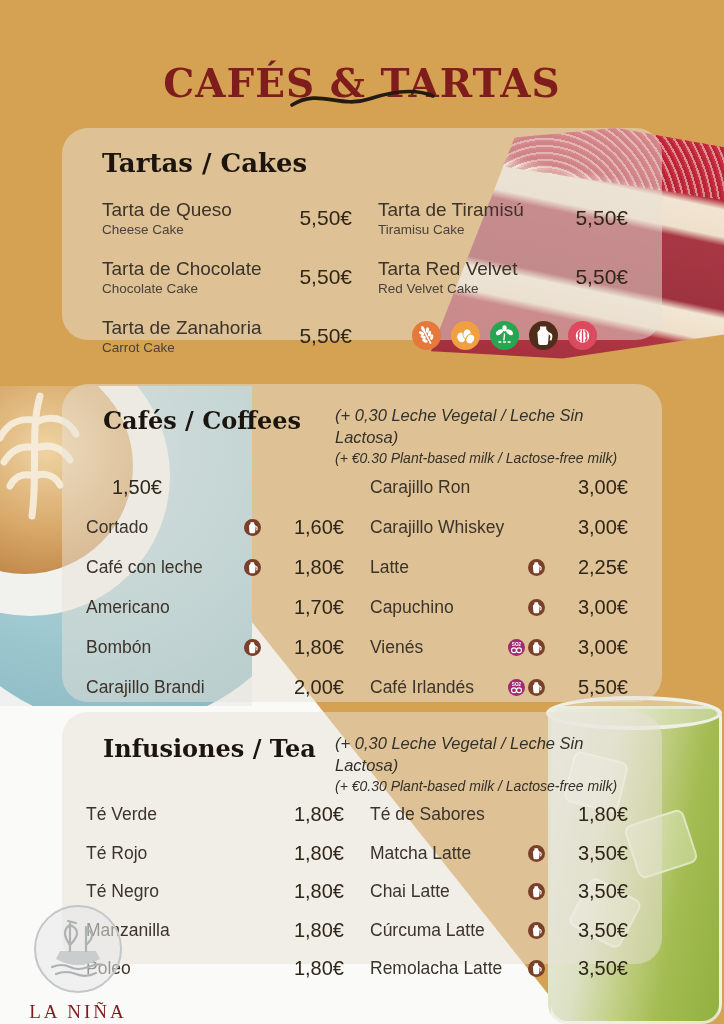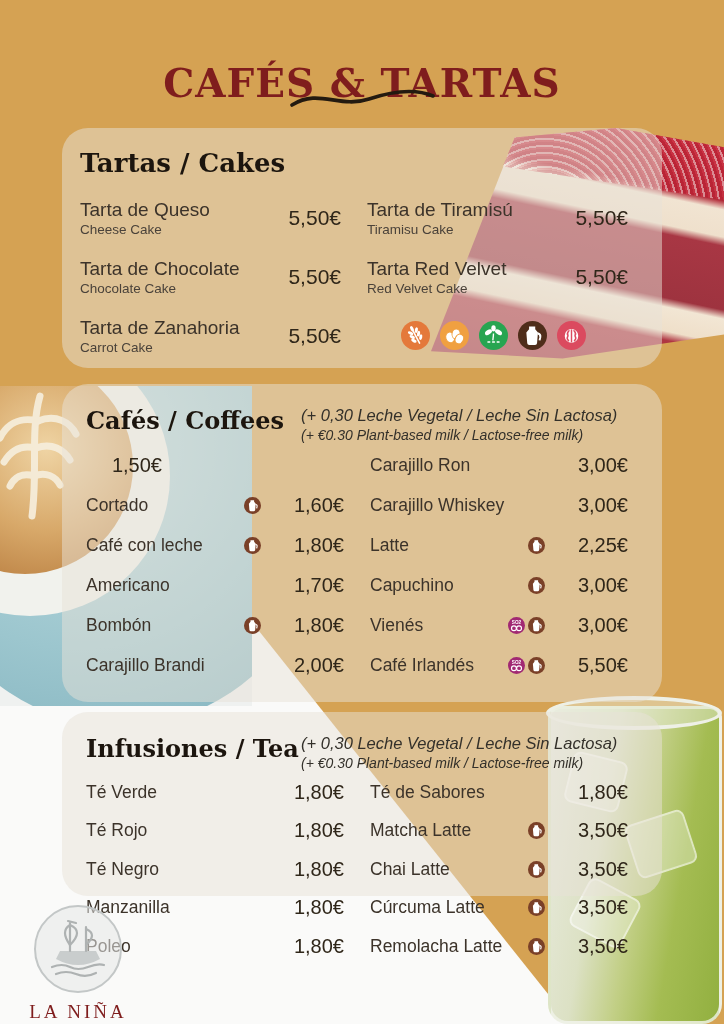--- a/index.html
+++ b/index.html
@@ -41,25 +41,25 @@
   .ice3{left:30px;top:190px;width:54px;height:50px;transform:rotate(28deg);}
 
   
   .title{position:absolute;left:0;top:34px;width:100%;text-align:center;
     font-family:"DejaVu Serif",serif;font-weight:bold;font-size:39px;letter-spacing:1px;color:#7f1d1d;}
   .squiggle{position:absolute;left:287px;top:86px;}
 
   
   .card{position:absolute;left:62px;width:600px;background:rgba(231,225,216,.5);
     border-radius:26px;box-sizing:border-box;}
-  .card-tartas{top:128px;height:240px;padding:14px 34px 0 18px;}
+  .card-tartas{top:128px;height:212px;padding:14px 34px 0 40px;}
   .card-cafes{top:384px;height:318px;padding:14px 34px 0 24px;}
-  .card-inf{top:712px;height:184px;padding:14px 34px 0 24px;}
-
-  .sec-title{font-family:"DejaVu Serif",serif;font-weight:bold;color:#1C150E;margin:0;}
+  .card-inf{top:712px;height:252px;padding:14px 34px 0 24px;}
+
+  .sec-title{font-family:"DejaVu Serif",serif;font-weight:bold;color:#1C150E;margin:17px;}
   .card-tartas .sec-title{font-size:26px;margin:6px 0 10px 0;}
   .hdr-row{display:flex;align-items:flex-start;}
   .hdr-row .sec-title{font-size:24px;flex:0 0 215px;margin-top:8px;}
   .notes{flex:1;color:#33302A;font-style:italic;margin-top:6px;}
   .note1{font-size:16.5px;line-height:1.35;}
   .note2{font-size:14px;line-height:1.35;}
 
   .cols{display:flex;gap:26px;}
   .col{flex:1;min-width:0;}
 

